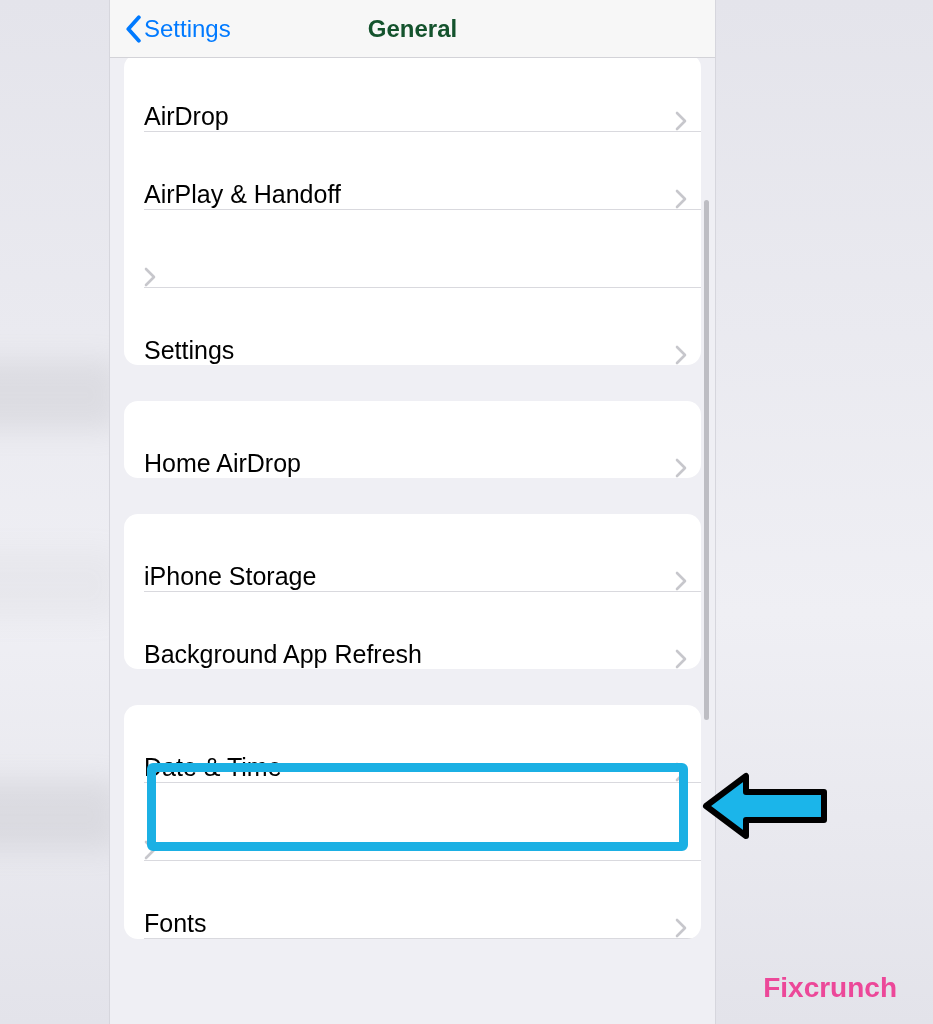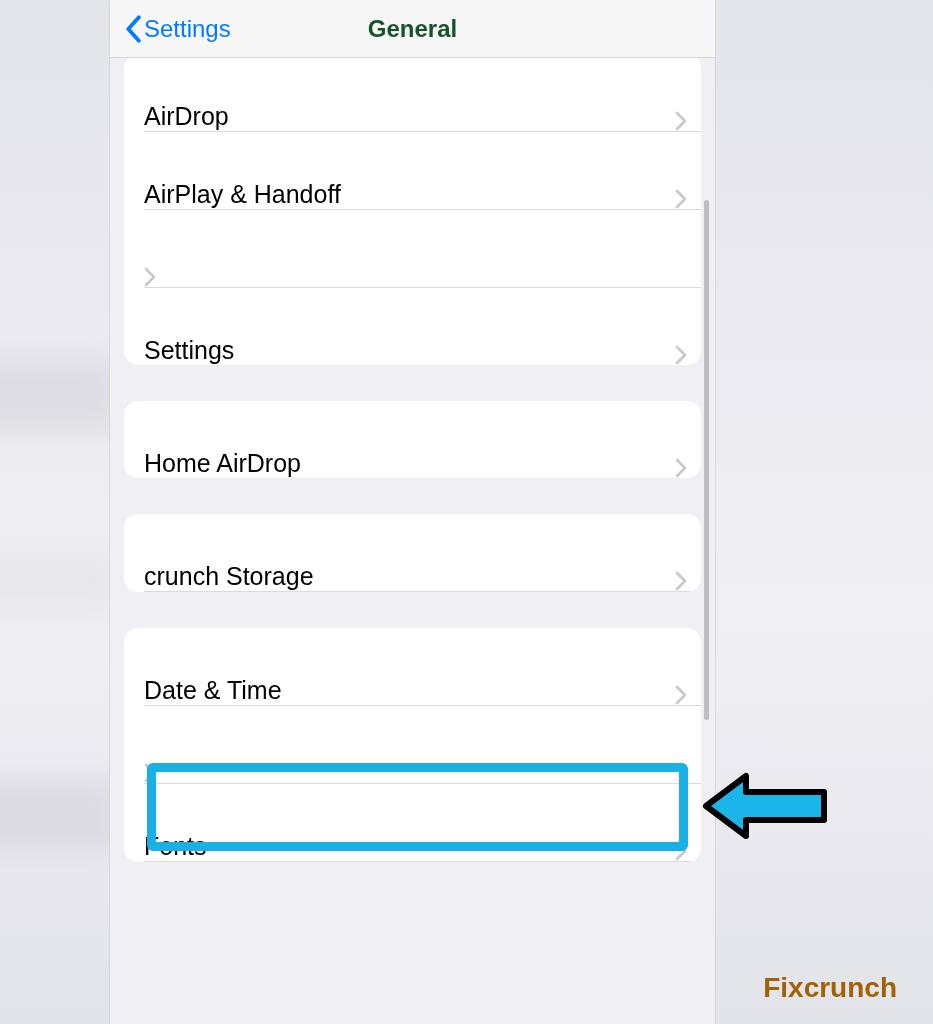--- a/index.html
+++ b/index.html
@@ -48,21 +48,21 @@
 
     
     .hl{position:absolute;left:147px;top:763px;width:541px;height:88px;
       border:9px solid #1bb0e4;border-radius:6px;pointer-events:none}
 
     
     .arrow{position:absolute;left:700px;top:770px;width:130px;height:72px;
       pointer-events:none}
     
     .watermark{position:absolute;right:36px;bottom:20px;
-      color:#a16207;font-size:28px;font-family:"Comic Sans MS","Segoe UI",sans-serif;font-weight:600}
+      color:#ec4899;font-size:28px;font-family:"Comic Sans MS","Segoe UI",sans-serif;font-weight:600}
     .watermark b{font-weight:800}
   </style>
 </head>
 <body>
 
 <div class="bg-blob b1"></div>
 <div class="bg-blob b2"></div>
 <div class="bg-blob b3"></div>
 
 <div class="phone">
@@ -124,28 +124,36 @@
         <span class="chev">
           <svg width="12" height="20" viewBox="0 0 12 20">
               <polyline points="2 2 10 10 2 18" fill="none" stroke="currentColor" stroke-width="2.6" stroke-linecap="round" stroke-linejoin="round"></polyline>
             </svg>
         </span>
       </div>
     </div>
 
     <div class="group">
       <div class="row">
-        <span class="label">crunch Storage</span>
+        <span class="label">iPhone Storage</span>
         <span class="chev">
           <svg width="12" height="20" viewBox="0 0 12 20">
               <polyline points="2 2 10 10 2 18" fill="none" stroke="currentColor" stroke-width="2.6" stroke-linecap="round" stroke-linejoin="round"></polyline>
             </svg>
         </span>
       </div>
       <div class="sep"></div>
+      <div class="row">
+        <span class="label">Background App Refresh</span>
+        <span class="chev">
+          <svg width="12" height="20" viewBox="0 0 12 20">
+              <polyline points="2 2 10 10 2 18" fill="none" stroke="currentColor" stroke-width="2.6" stroke-linecap="round" stroke-linejoin="round"></polyline>
+            </svg>
+        </span>
+      </div>
     </div>
 
     <div class="group last">
       <div class="row">
         <span class="label">Date &amp; Time</span>
         <span class="chev">
           <svg width="12" height="20" viewBox="0 0 12 20">
               <polyline points="2 2 10 10 2 18" fill="none" stroke="currentColor" stroke-width="2.6" stroke-linecap="round" stroke-linejoin="round"></polyline>
             </svg>
         </span>

